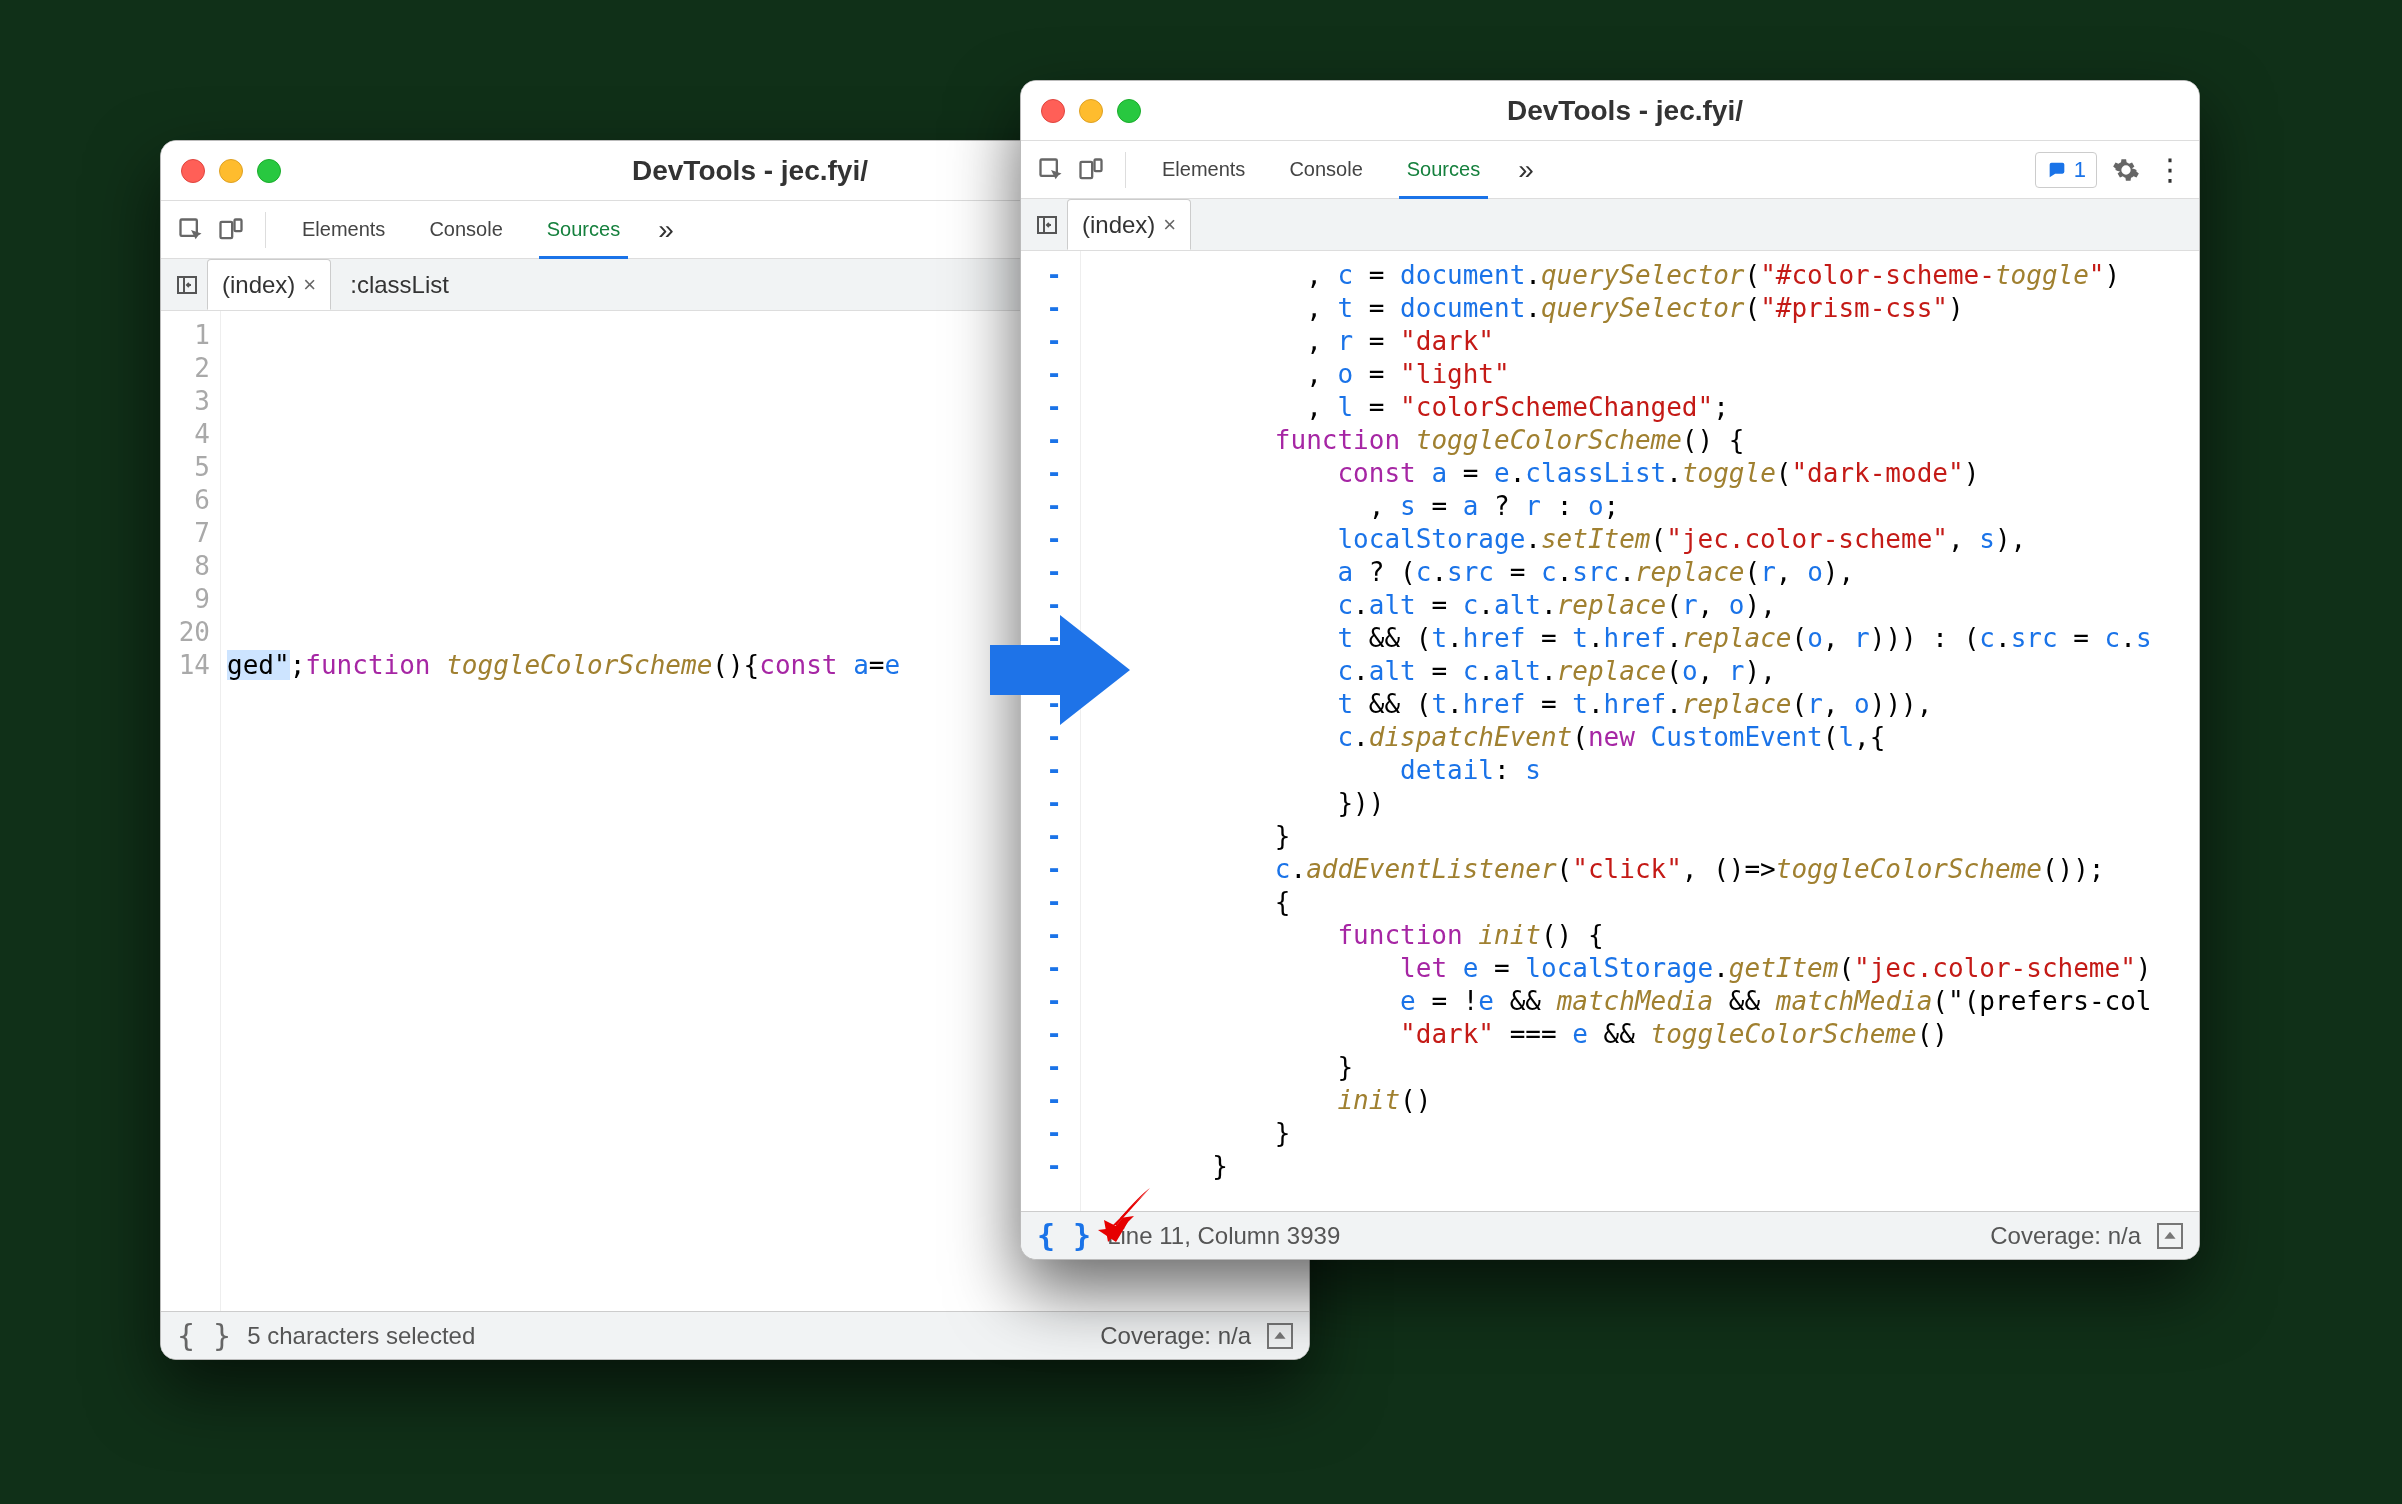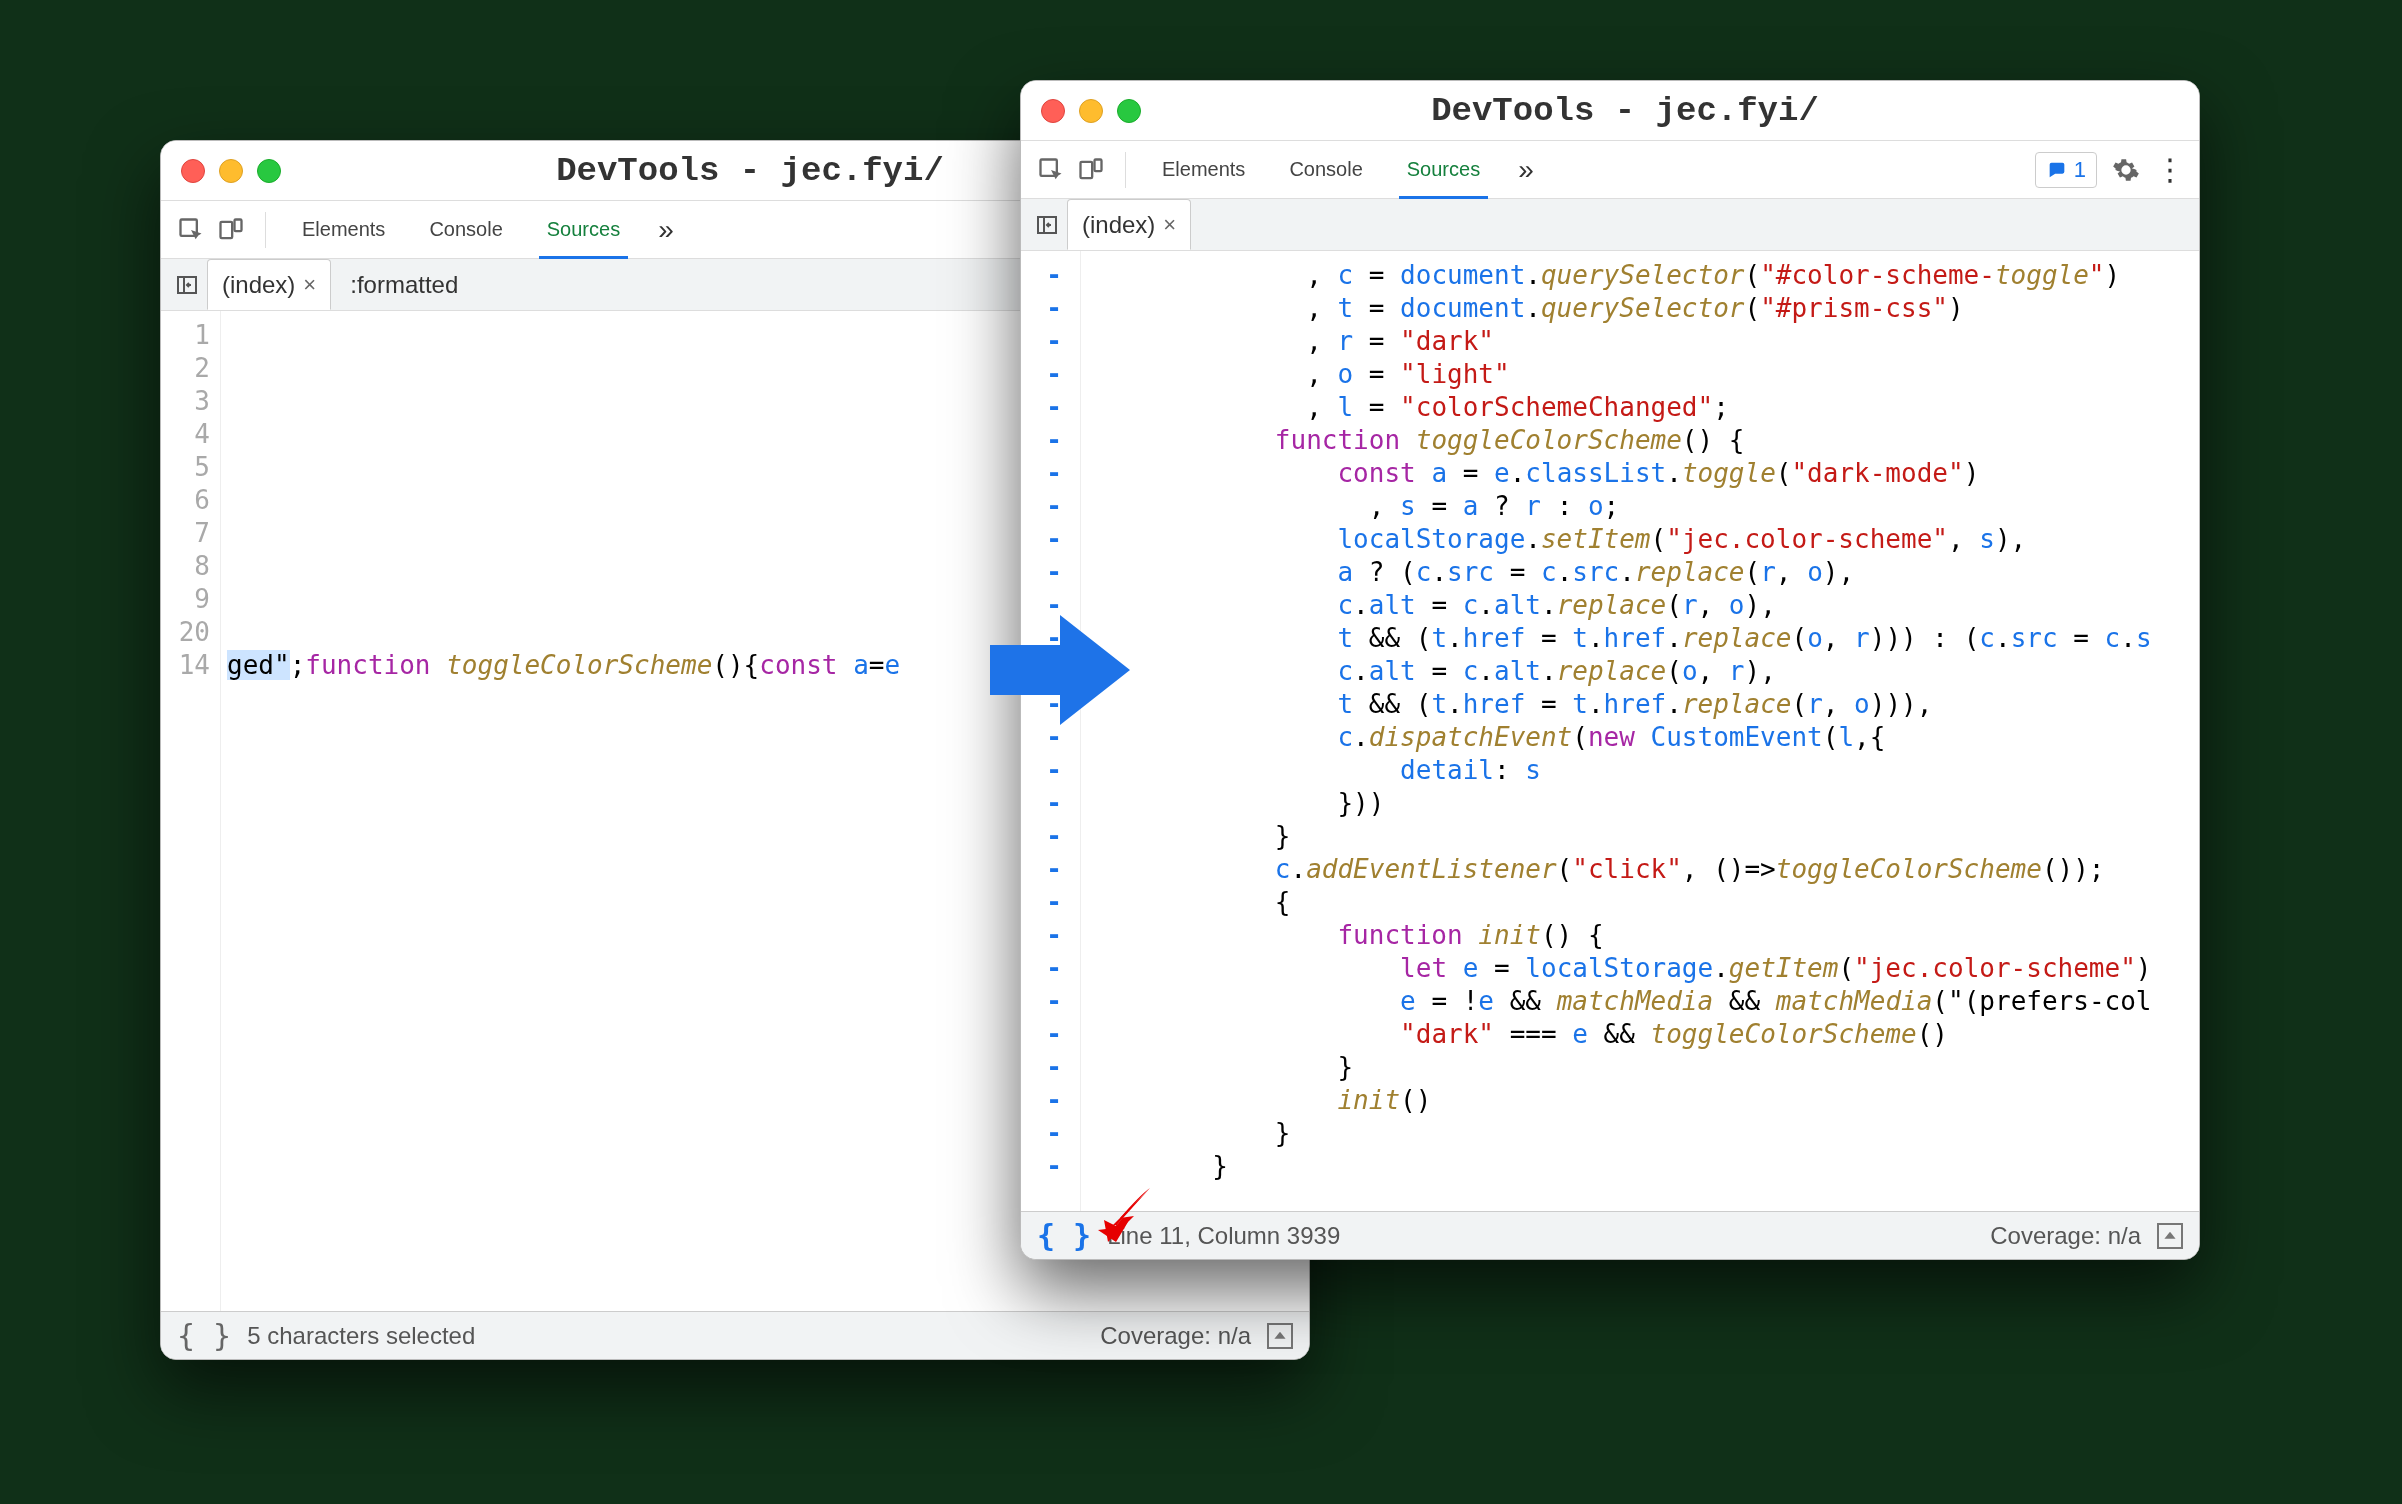--- a/index.html
+++ b/index.html
@@ -38,21 +38,21 @@
     padding: 0 20px;
     background: #fff;
     border-bottom: 1px solid #ddd;
     flex-shrink: 0;
   }
   .traffic { display: flex; gap: 14px; }
   .dot { width: 24px; height: 24px; border-radius: 50%; }
   .dot.red { background: #ff5f57; border: 1px solid #e0443e; }
   .dot.yellow { background: #febc2e; border: 1px solid #dea123; }
   .dot.green { background: #28c840; border: 1px solid #1aad2b; }
-  .title-text { flex: 1; text-align: center; font-size: 34px; font-weight: 600; color: #333; font-family: Liberation Mono, monospace; }
+  .title-text { flex: 1; text-align: center; font-size: 28px; font-weight: 600; color: #333; }
   .tabbar {
     height: 58px;
     display: flex;
     align-items: center;
     padding: 0 14px;
     background: #fff;
     border-bottom: 1px solid #ddd;
     gap: 8px;
     flex-shrink: 0;
   }
@@ -171,21 +171,21 @@
           <rect x="3" y="4" width="18" height="16"></rect>
           <path d="M9 4 v16"></path>
           <path d="M12 12 l4 0 M14 10 l-2 2 2 2"></path>
         </svg>
     </div>
     <div class="filetab active">
       <span>(index)</span>
       <span class="close-x">×</span>
     </div>
     <div class="filetab">
-      <span>:formatted</span>
+      <span>:classList</span>
     </div>
   </div>
   <div class="code-area">
     <div class="gutter" id="gutter-left">
         <div>1</div>
         <div>2</div>
         <div>3</div>
         <div>4</div>
         <div>5</div>
         <div>6</div>

